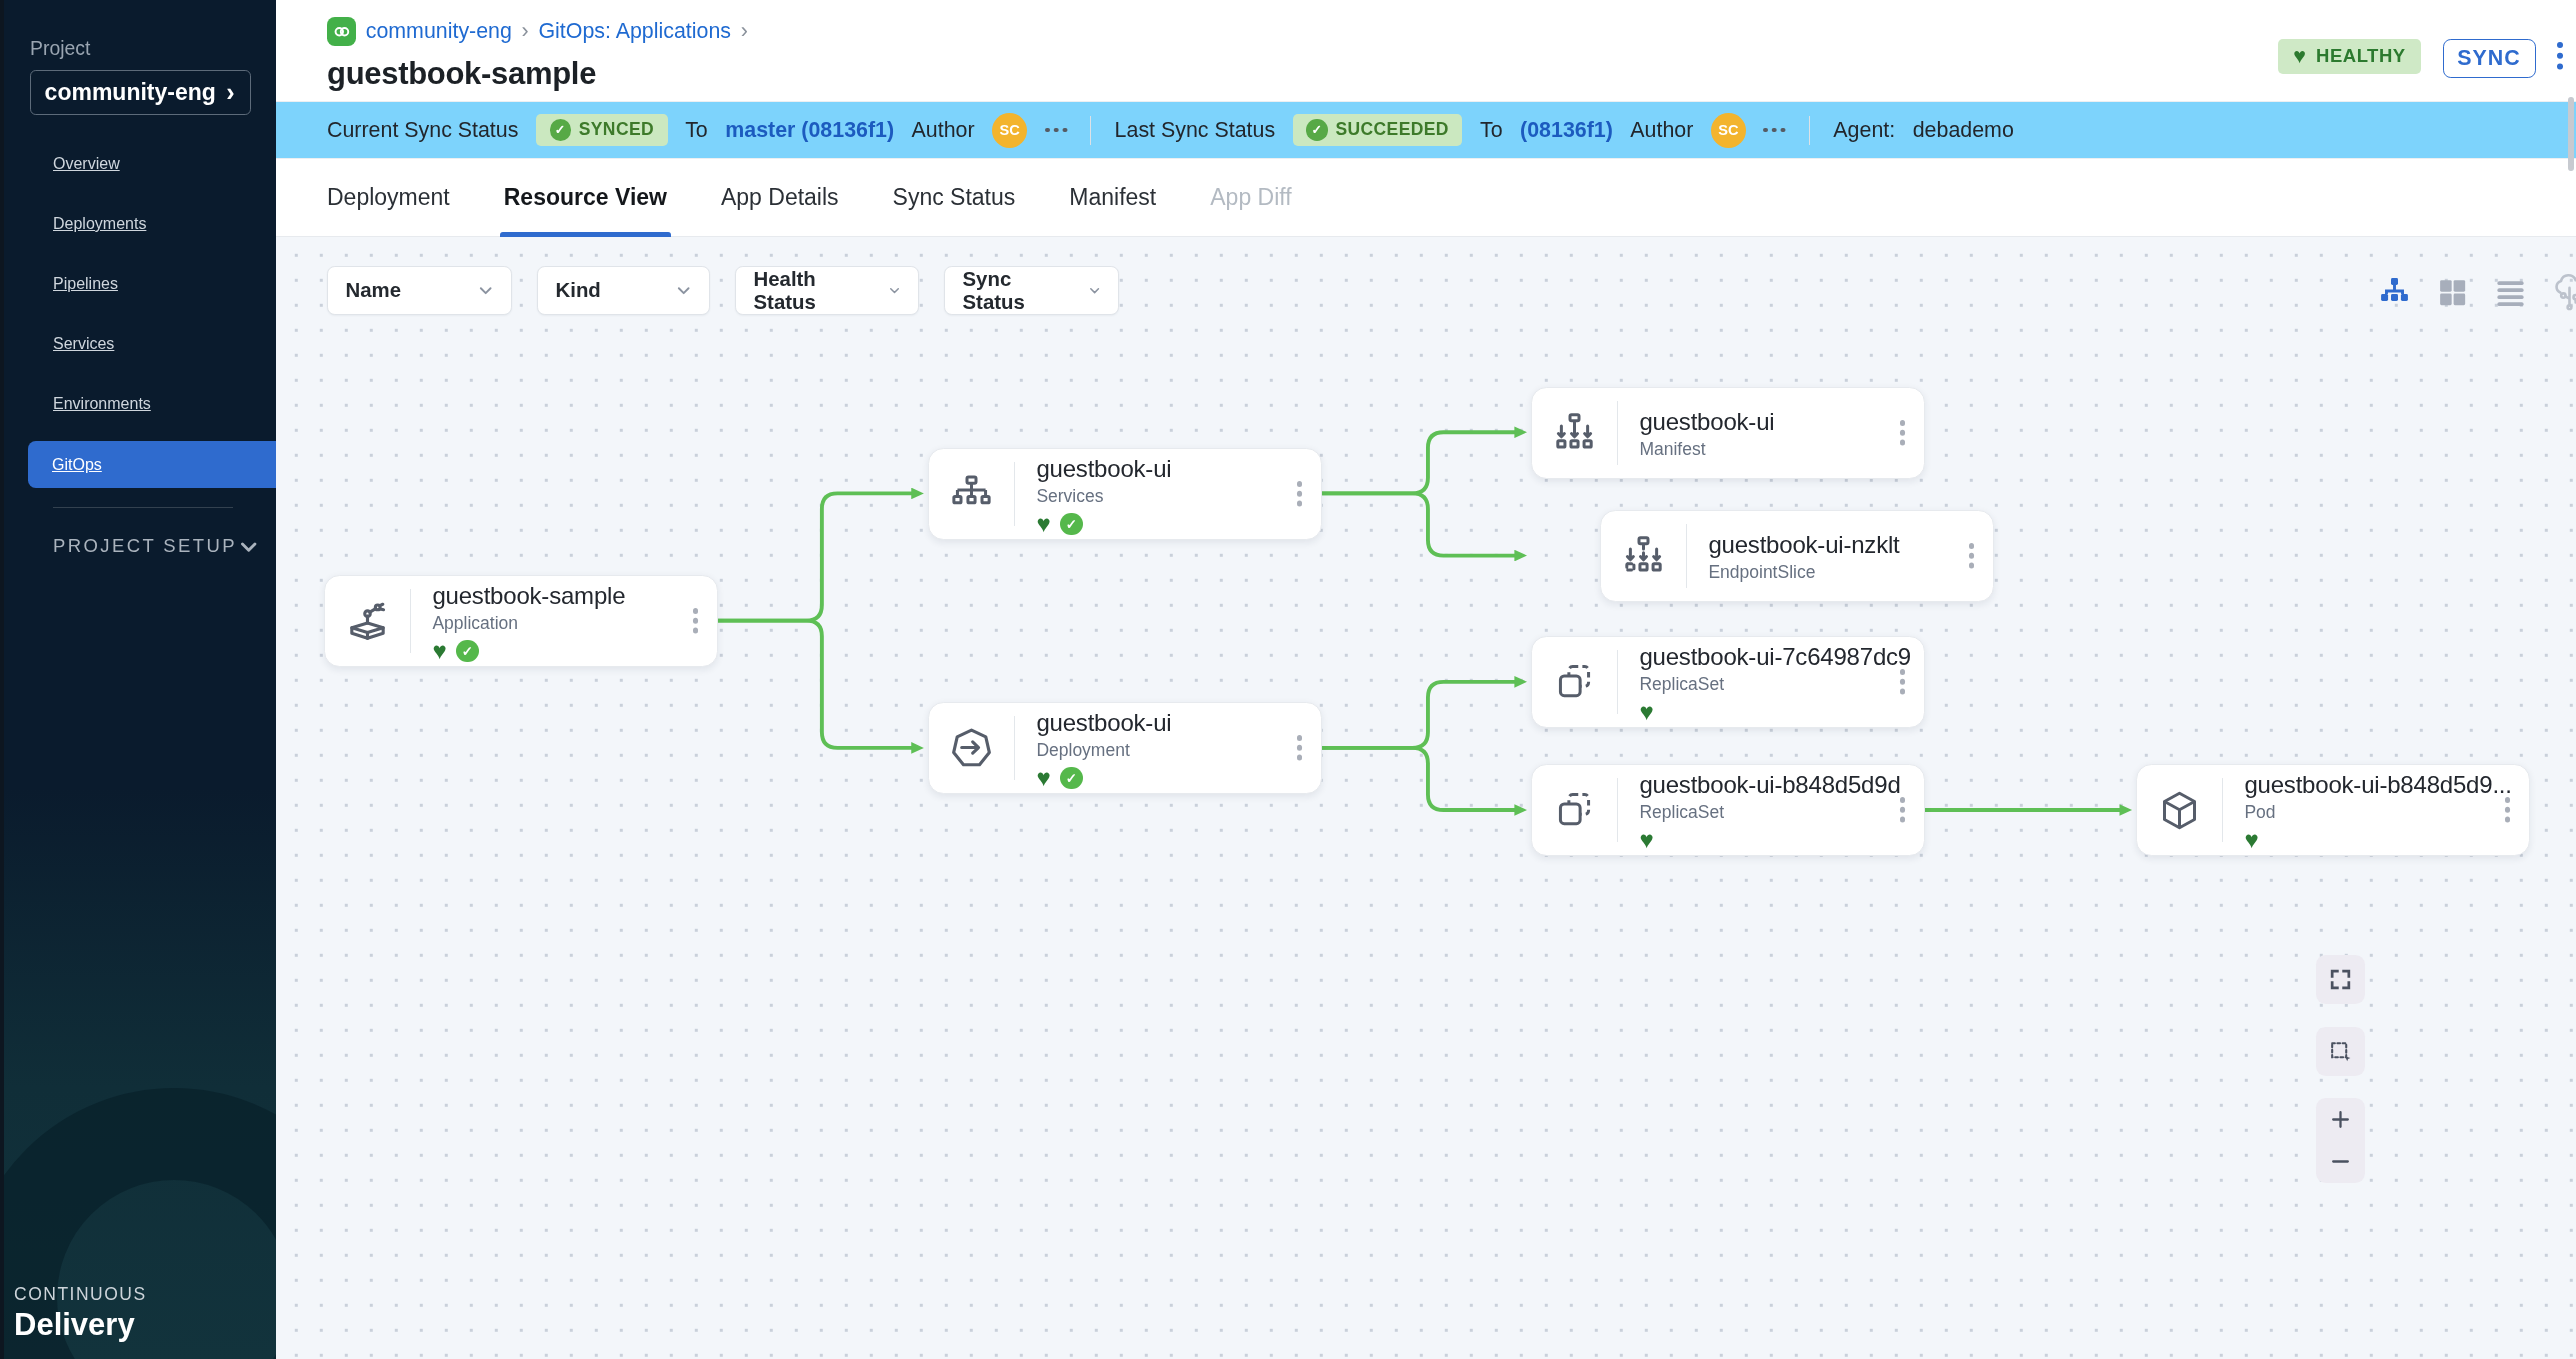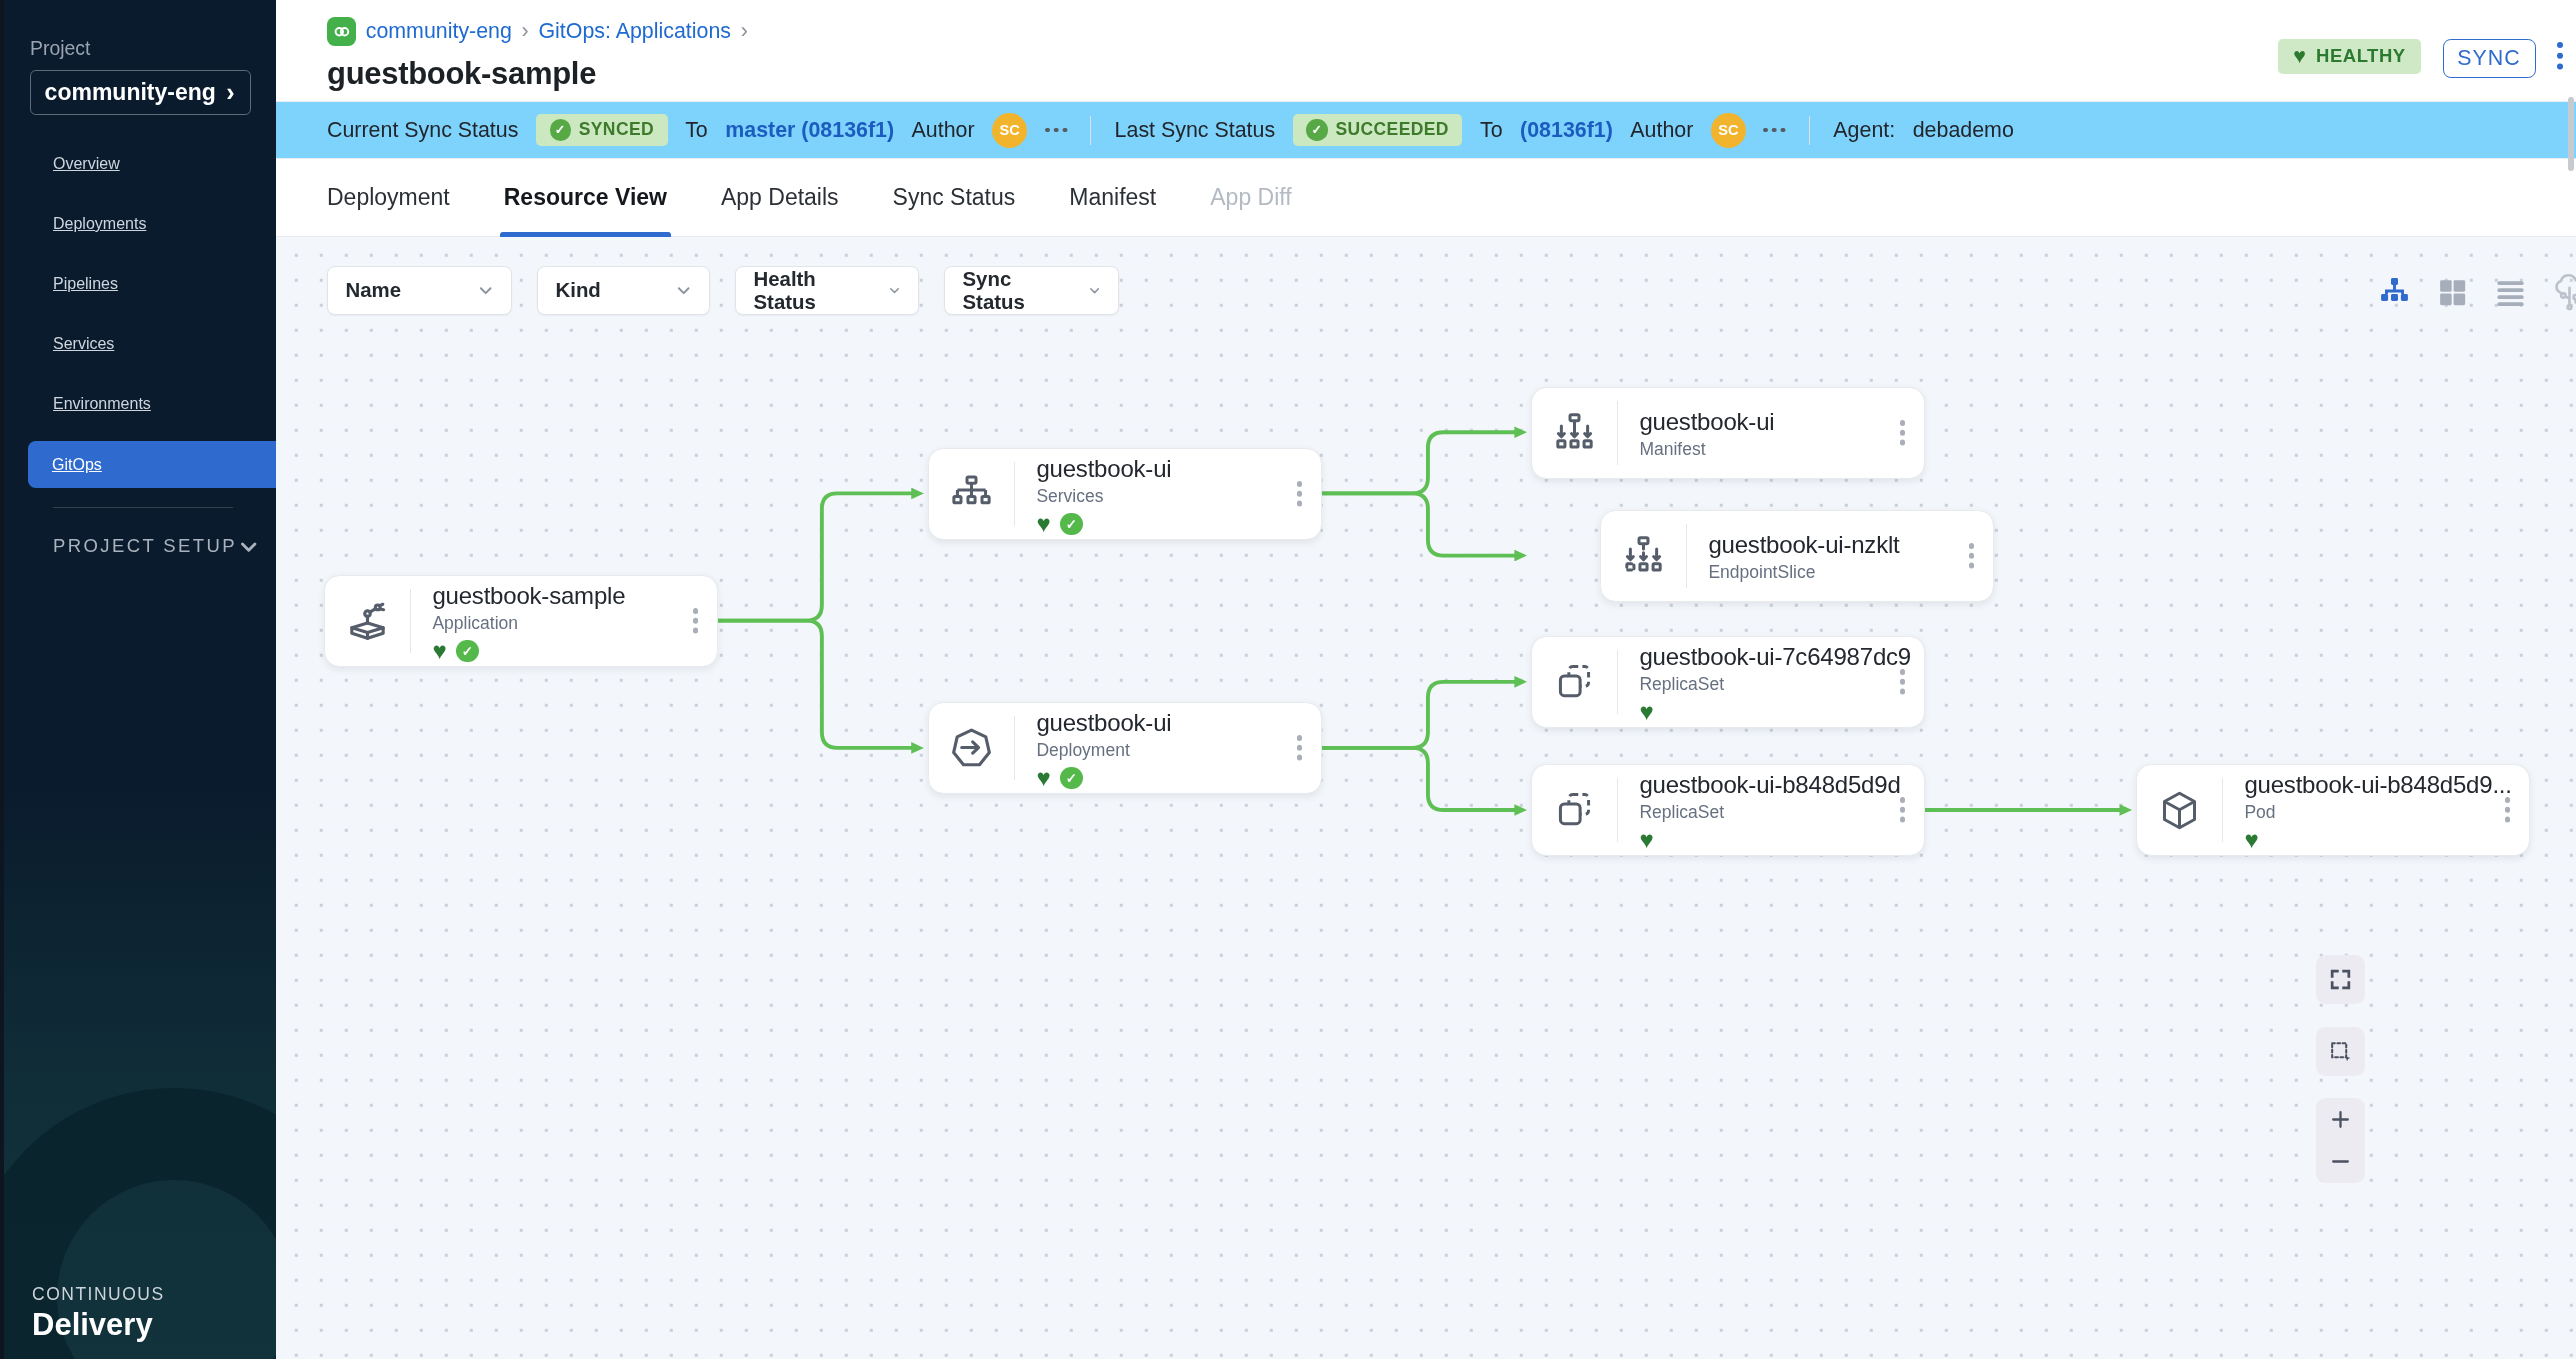--- a/index.html
+++ b/index.html
@@ -22,42 +22,42 @@
   .project-select .pname { color:#fff; font-size:23px; font-weight:bold; }
   .project-select .chev-r { color:#fff; font-size:25px; font-weight:bold; line-height:1; }
   .side-nav { margin-top:19.4px; }
   .nav-item { height:60px; line-height:60px; padding-left:49px; font-size:16px; color:#cfd6dd; cursor:pointer;text-decoration:underline; }
   .nav-item.active { height:47px; line-height:47px; margin:6.8px 0 6.8px 24px; padding-left:24px;
     background:#2f6bce; color:#fff; border-radius:7.8px 0 0 7.8px; }
   .side-divider { margin:19.4px 0 0 49px; width:180px; border-top:1px solid #33414f; }
   .project-setup { display:flex; align-items:center; justify-content:space-between; width:206px;
     margin:27px 0 0 49px; background:transparent; border:none; cursor:pointer;
     color:#aab3bd; font-size:18.5px; letter-spacing:2.4px; font-family:inherit; }
-  .brand { position:absolute; left:28px; bottom:17.5px; z-index:2; }
+  .brand { position:absolute; left:10px; bottom:17.5px; z-index:2; }
   .brand-top { font-size:17.5px; letter-spacing:1.5px; color:#cdd4da; }
   .brand-bottom { font-size:31px; font-weight:bold; color:#fff; margin-top:1.9px; }
 
   
   .main { flex:1; display:flex; flex-direction:column; min-width:0; }
 
   .page-header { position:relative; height:101px; background:#fff; padding:15.5px 23px 0 51px;
     display:flex; justify-content:space-between; }
   .breadcrumb { display:flex; align-items:center; gap:9.7px; font-size:21.4px; margin-top:1.9px; }
   .gitops-logo { width:29px; height:29px; border-radius:7.8px; background:#43b049; display:inline-flex;
     align-items:center; justify-content:center; }
   .crumb { color:#1f6ad1; cursor:pointer; text-decoration:none; }
   .crumb-sep { color:#8a919b; font-size:21.4px; }
   .page-title { font-size:31px; font-weight:bold; color:#1c2126; margin-top:9.7px; letter-spacing:-0.3px; }
   .header-right { display:flex; align-items:flex-start; gap:21.4px; padding-top:23px; }
   .badge-healthy { display:inline-flex; align-items:center; gap:9.7px; background:#cfe9c6;
     color:#2c7a2f; font-weight:bold; font-size:18.5px; letter-spacing:0.5px;
     padding:6.8px 15.5px; border-radius:4.9px; }
   .badge-healthy .heart-g { font-size:21.4px; line-height:1; }
   .sync-btn { min-width:93px; height:39px; background:#fff; border:1.9px solid #2f6bce; border-radius:7.8px;
-    color:#2f6bce; font-weight:normal; font-size:21.4px; letter-spacing:1px; cursor:pointer;
+    color:#2f6bce; font-weight:bold; font-size:21.4px; letter-spacing:1px; cursor:pointer;
     font-family:inherit; }
   .kebab-v { position:relative; width:5.8px; height:5.8px; border-radius:50%; background:#2f6bce;
     box-shadow:0 10.7px 0 #2f6bce, 0 21.4px 0 #2f6bce; margin:3.9px -5.8px 0 0; }
   .kebab-v.cut { margin-right:-9.7px; }
 
   .status-strip { height:58px; background:#7dd3fc; border-top:1px solid #eceff2; border-bottom:1px solid #eceff2;
     display:flex; align-items:center; padding-left:51px; gap:17.5px; font-size:21.4px; color:#22262c; white-space:nowrap; }
   .sync-badge { display:inline-flex; align-items:center; gap:7.8px; background:#cbe8c0; border-radius:4.9px;
     padding:5.8px 13.6px; color:#3d7a2a; font-weight:bold; font-size:17.5px; letter-spacing:0.4px; }
   .badge-check { display:inline-flex; width:21.4px; height:21.4px; border-radius:50%; background:#57a946;

